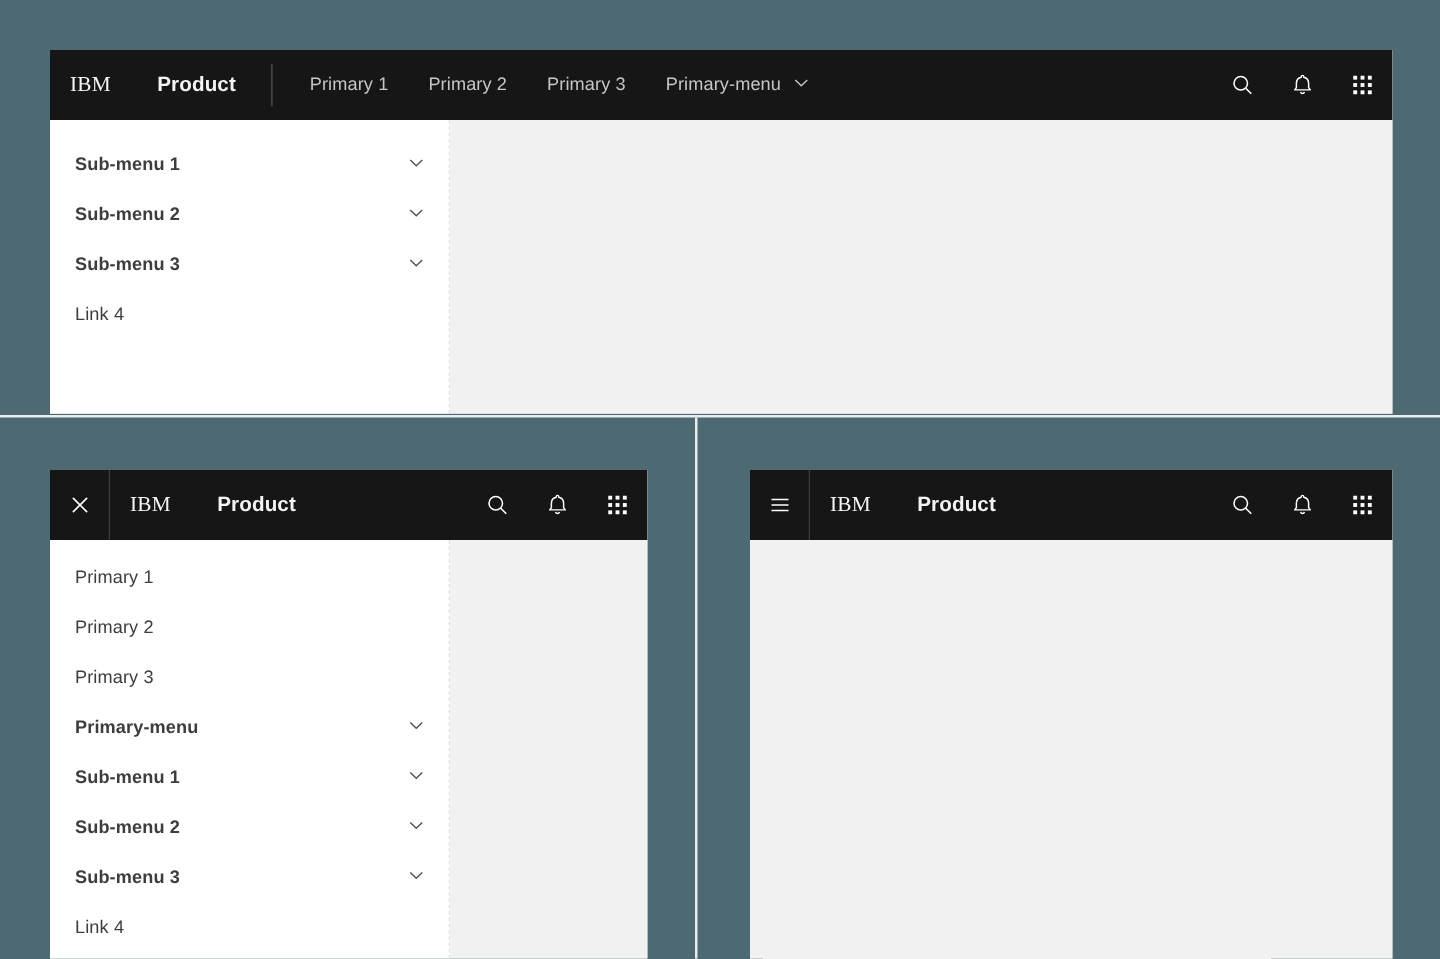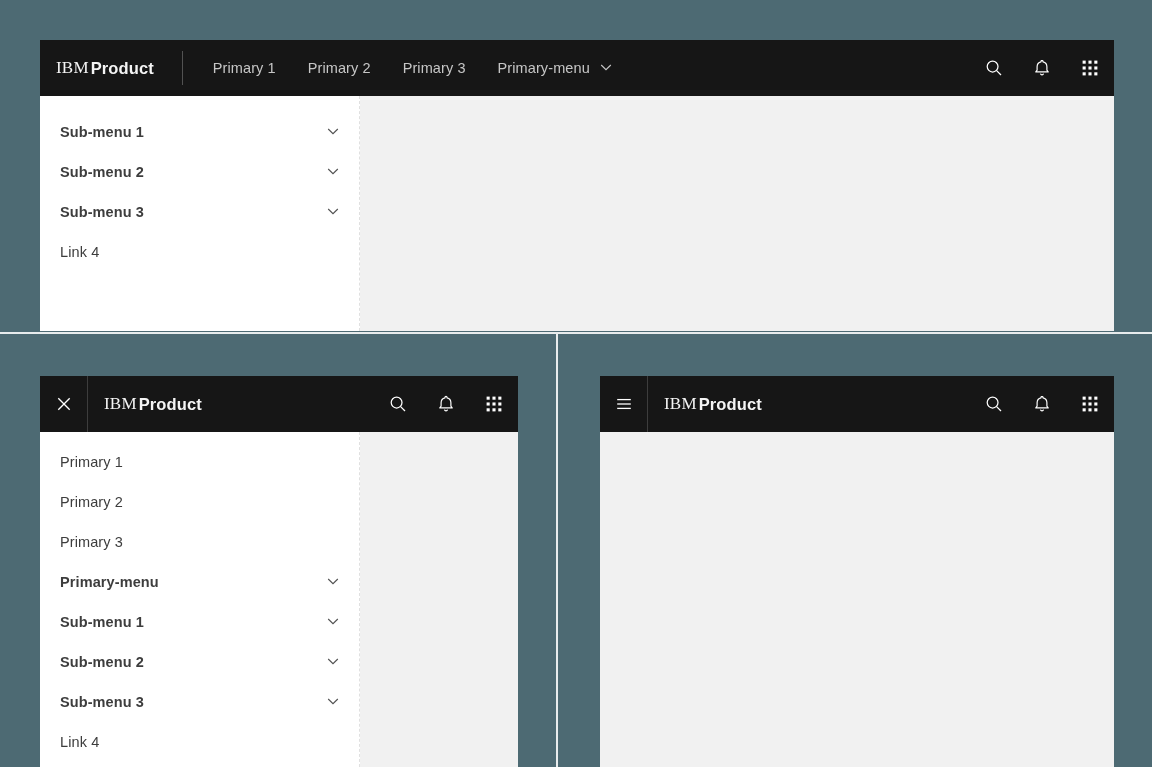--- a/index.html
+++ b/index.html
@@ -64,30 +64,31 @@
 
   .brand {
     display: flex;
     align-items: center;
     white-space: nowrap;
     color: #f4f4f4;
     font-size: 17px;
     letter-spacing: .1px;
     padding: 0 16px;
     user-select: none;
+    gap: 19px;
   }
   .brand .ibm {
     font-family: "Liberation Serif", "DejaVu Serif", serif;
     font-weight: 400;
     font-size: 17px;
     letter-spacing: .2px;
   }
   .brand .prod {
     font-weight: 700;
-    margin-left: 2px;
+    margin-left: 18px;
     font-family: "Liberation Sans", sans-serif;
     font-size: 16.5px;
   }
 
   .brand-sep {
     width: 1px;
     align-self: center;
     height: 34px;
     background: #525252;
     margin-left: 12px;

